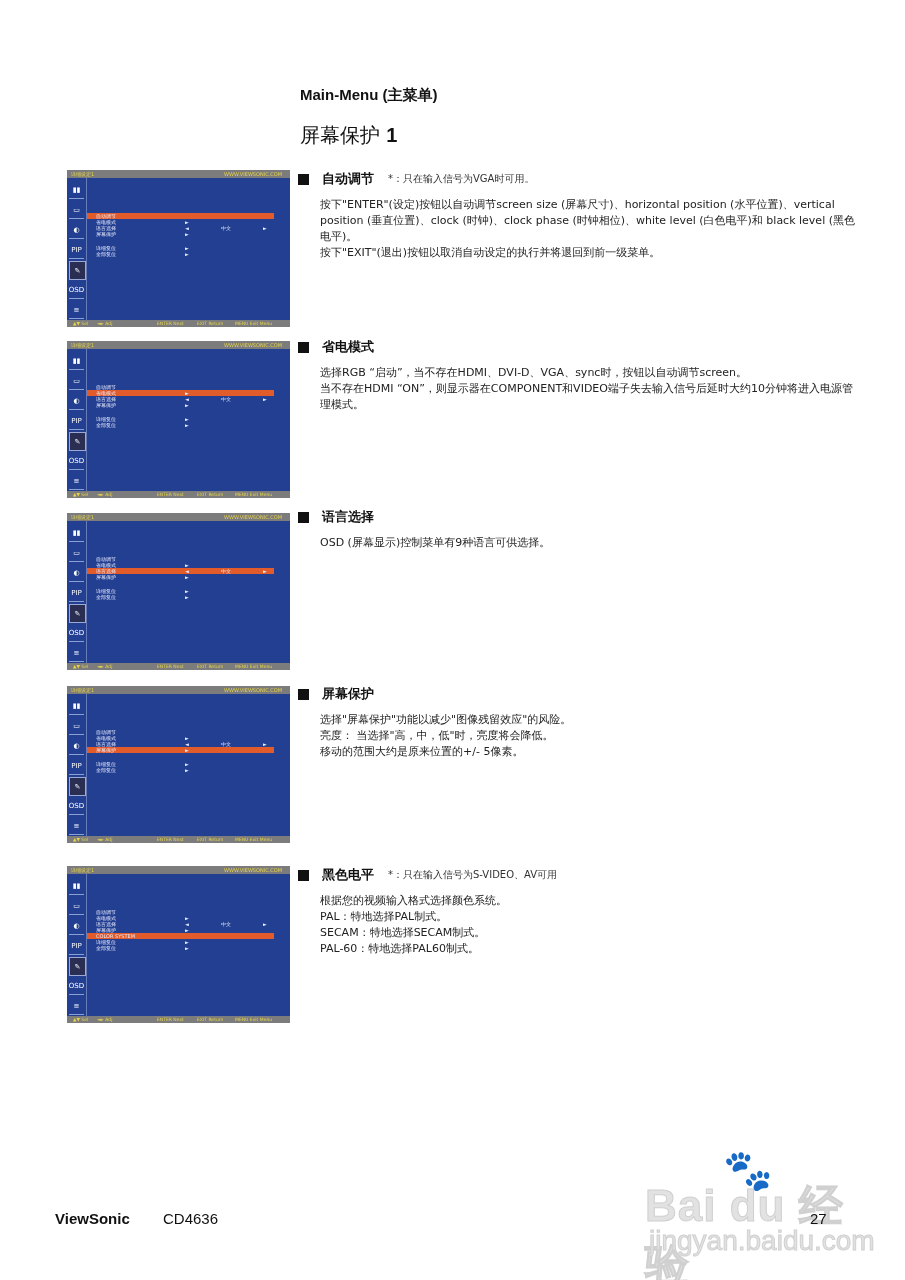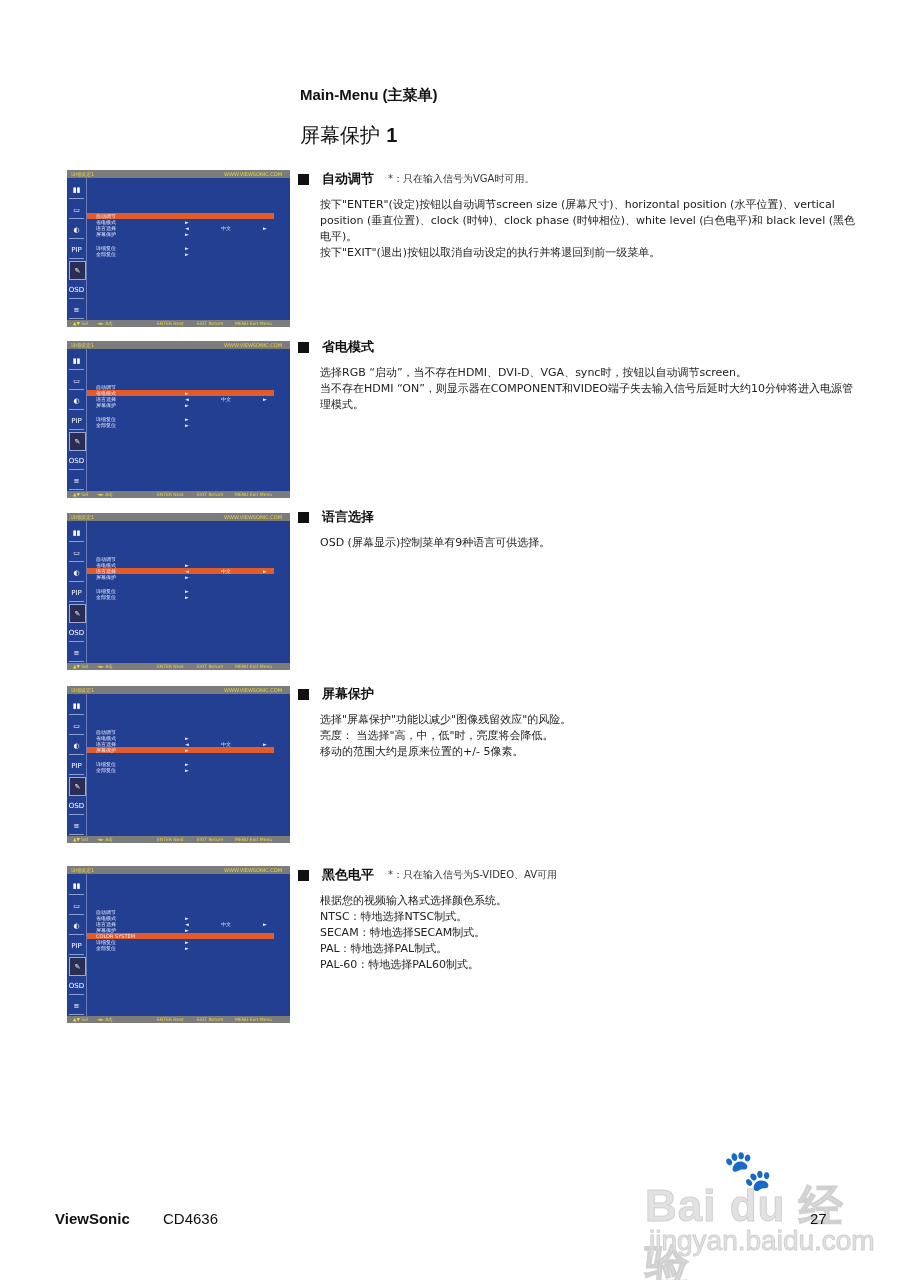--- a/index.html
+++ b/index.html
@@ -389,23 +389,22 @@
 </div>
 
 <div class="section" style="top:866px;">
   <div class="head">
     <span class="sq"></span>
     <span class="htitle">黑色电平</span>
     <span class="note">*：只在输入信号为S-VIDEO、AV可用</span>
   </div>
   <div class="body">
     <p>根据您的视频输入格式选择颜色系统。</p>
-    <p>NTSC：特地选择NTSC制式。</p>
+    <p>PAL：特地选择PAL制式。</p>
     <p>SECAM：特地选择SECAM制式。</p>
-    <p>PAL：特地选择PAL制式。</p>
     <p>PAL-60：特地选择PAL60制式。</p>
   </div>
 </div>
 
 <div class="watermark">
   <span class="paw">🐾</span>
   <span class="logo">Bai du 经验</span>
   <span class="site">jingyan.baidu.com</span>
 </div>
 

